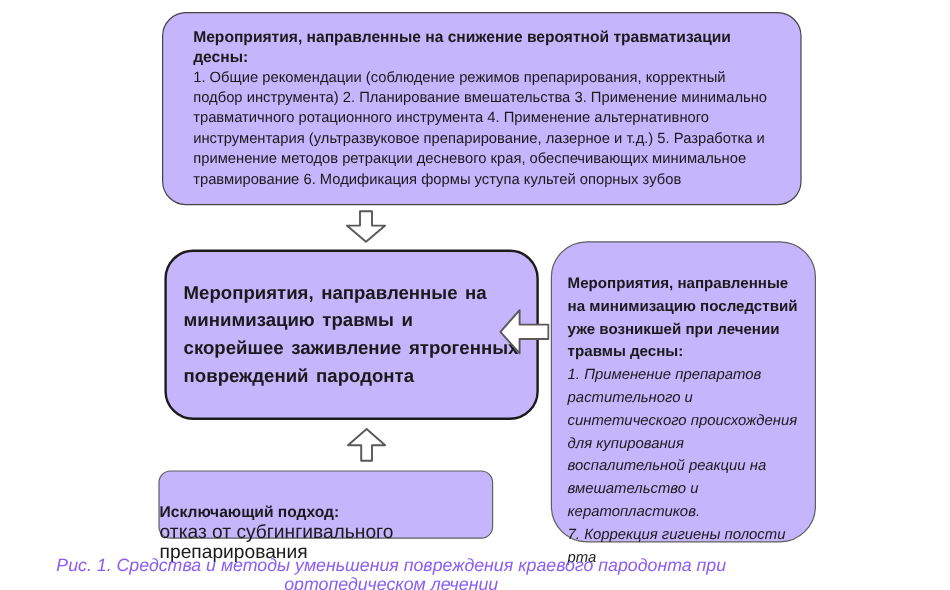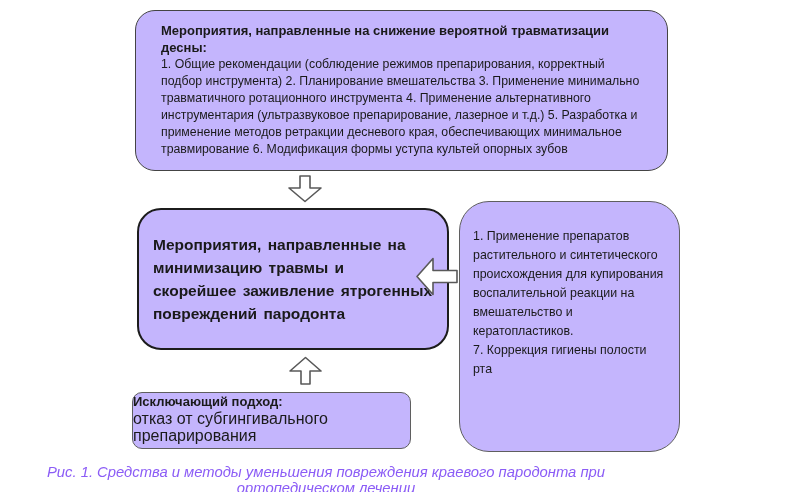--- a/index.html
+++ b/index.html
@@ -65,28 +65,29 @@
     padding: 25px 13px 0 13px;
   }
   .box-mitigation .title {
     font-weight: bold;
     font-size: 12.6px;
     line-height: 19px;
   }
   .box-mitigation .item {
     font-size: 12.4px;
     line-height: 19px;
+    font-style: italic;
   }
   
   .box-exclusion {
     left: 132px; top: 392px;
     width: 279px; height: 57px;
     border: 1.4px solid #5f5f5f;
     border-radius: 10px;
-    padding-top: 0;
+    padding-top: 25px;
   }
   .box-exclusion .title {
     font-weight: bold;
     font-size: 13px;
     line-height: 17px;
   }
   .box-exclusion .body {
     font-size: 16px;
     line-height: 17px;
   }
@@ -124,20 +125,21 @@
     <div class="title">Мероприятия, направленные на минимизацию травмы и скорейшее заживление ятрогенных повреждений пародонта</div>
   </div>
 
   <div class="arrow" style="left:416px; top:257px; width:42px; height:39px;">
     <svg width="42" height="39" viewBox="0 0 42 39">
       <path d="M41 13.5 H17 V1.5 L1 19.5 L17 37.5 V25.5 H41 Z" fill="#ffffff" stroke="#595959" stroke-width="1.6" stroke-linejoin="round"></path>
     </svg>
   </div>
 
   <div class="box box-mitigation">
+    <div class="title">Мероприятия, направленные на минимизацию последствий уже возникшей при лечении травмы десны:</div>
     <div class="item">1. Применение препаратов растительного и синтетического происхождения для купирования воспалительной реакции на вмешательство и кератопластиков.</div>
     <div class="item">7. Коррекция гигиены полости рта</div>
   </div>
 
   <div class="arrow" style="left:289px; top:356px; width:33px; height:29px;">
     <svg width="33" height="29" viewBox="0 0 33 29">
       <path d="M12 28 V15 H1 L16.5 1.5 L32 15 H21 V28 Z" fill="#ffffff" stroke="#595959" stroke-width="1.6" stroke-linejoin="round"></path>
     </svg>
   </div>
 

